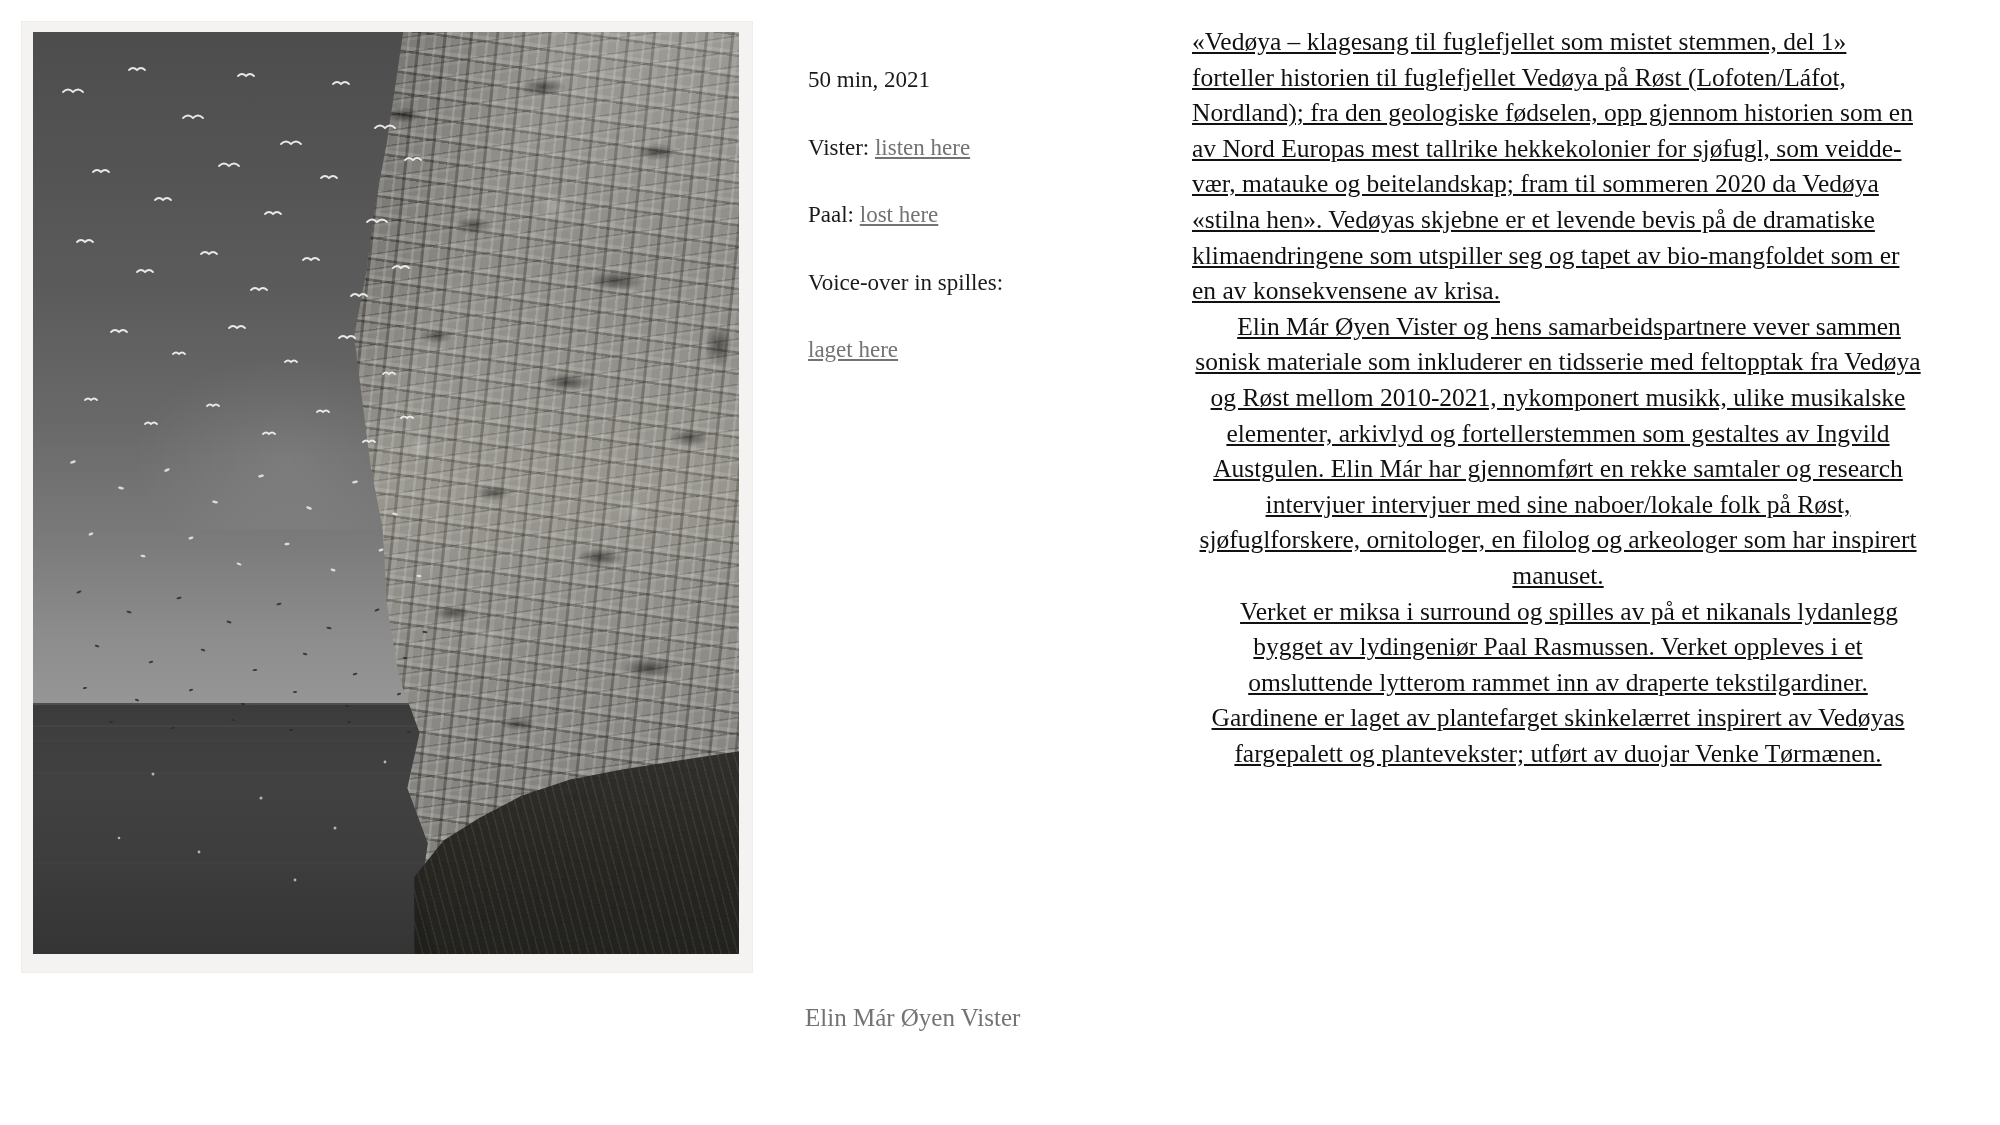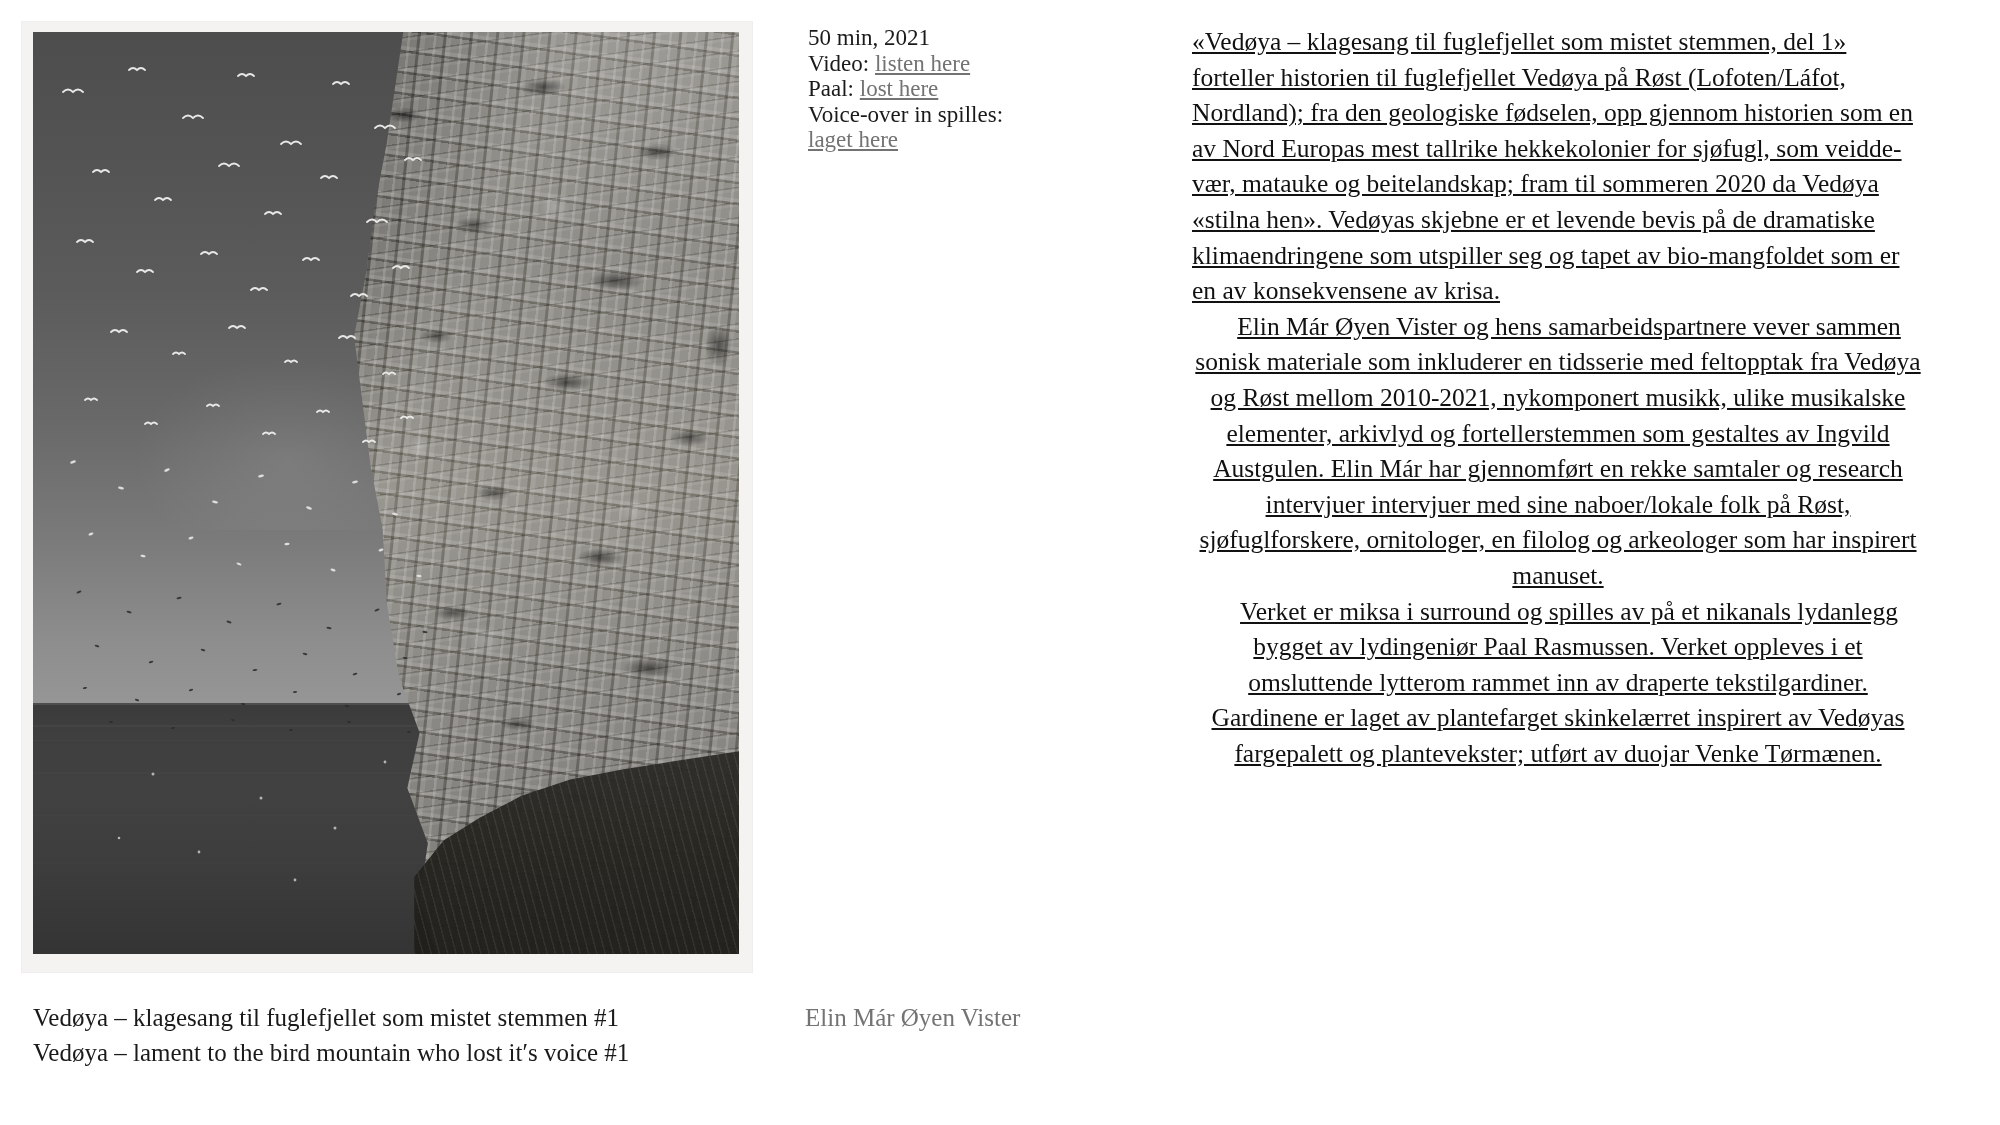--- a/index.html
+++ b/index.html
@@ -211,21 +211,21 @@
   
   .meta {
     position: absolute;
     left: 808px;
     top: 25px;
     width: 300px;
     font-size: 23px;
     line-height: 25.5px;
     color: #1a1a1a;
   }
-  .meta .row { white-space: nowrap; }
+  .meta .row { white-space: nowrap; margin-top: 42px; }
   .meta a, .link {
     color: #737373;
     text-decoration: underline;
     text-underline-offset: 2px;
     cursor: pointer;
   }
 
   
   .article {
     position: absolute;
@@ -364,32 +364,28 @@
             <circle cx="262" cy="848" r="1.4"></circle>
             <circle cx="352" cy="730" r="1.4"></circle>
             <circle cx="86" cy="806" r="1.3"></circle>
           </g>
         </svg>
       </div>
 
     </div>
   </div>
 
-  <div class="caption">
-    <div>Vedøya – klagesang til fuglefjellet som mistet stemmen #1</div>
-    <div>Vedøya – lament to the bird mountain who lost it′s voice #1</div>
-  </div>
 
   <div class="credit">
     <div>Elin Már Øyen Vister</div>
   </div>
 
   <div class="meta">
     <div class="row">50 min, 2021</div>
-    <div class="row"><span>Video:</span> <a class="link">listen here</a></div>
+    <div class="row"><span>Vister:</span> <a class="link">listen here</a></div>
     <div class="row"><span>Paal:</span> <a class="link">lost here</a></div>
     <div class="row">Voice-over in spilles:</div>
     <div class="row"><a class="link">laget here</a></div>
   </div>
 
   <div class="article">
     <p>«Vedøya – klagesang til fuglefjellet som mistet stemmen, del 1» forteller historien til fuglefjellet Vedøya på Røst (Lofoten/Láfot, Nordland); fra den geologiske fødselen, opp gjennom historien som en av Nord Europas mest tallrike hekkekolonier for sjøfugl, som veidde-vær, matauke og beitelandskap; fram til sommeren 2020 da Vedøya «stilna hen». Vedøyas skjebne er et levende bevis på de dramatiske klimaendringene som utspiller seg og tapet av bio-mangfoldet som er en av konsekvensene av krisa.</p>
     <p class="indent">Elin Már Øyen Vister og hens samarbeidspartnere vever sammen sonisk materiale som inkluderer en tidsserie med feltopptak fra Vedøya og Røst mellom 2010-2021, nykomponert musikk, ulike musikalske elementer, arkivlyd og fortellerstemmen som gestaltes av Ingvild Austgulen. Elin Már har gjennomført en rekke samtaler og research intervjuer intervjuer med sine naboer/lokale folk på Røst, sjøfuglforskere, ornitologer, en filolog og arkeologer som har inspirert manuset.</p>
     <p class="indent">Verket er miksa i surround og spilles av på et nikanals lydanlegg bygget av lydingeniør Paal Rasmussen. Verket oppleves i et omsluttende lytterom rammet inn av draperte tekstilgardiner. Gardinene er laget av plantefarget skinkelærret inspirert av Vedøyas fargepalett og plantevekster; utført av duojar Venke Tørmænen.</p>
   </div>

